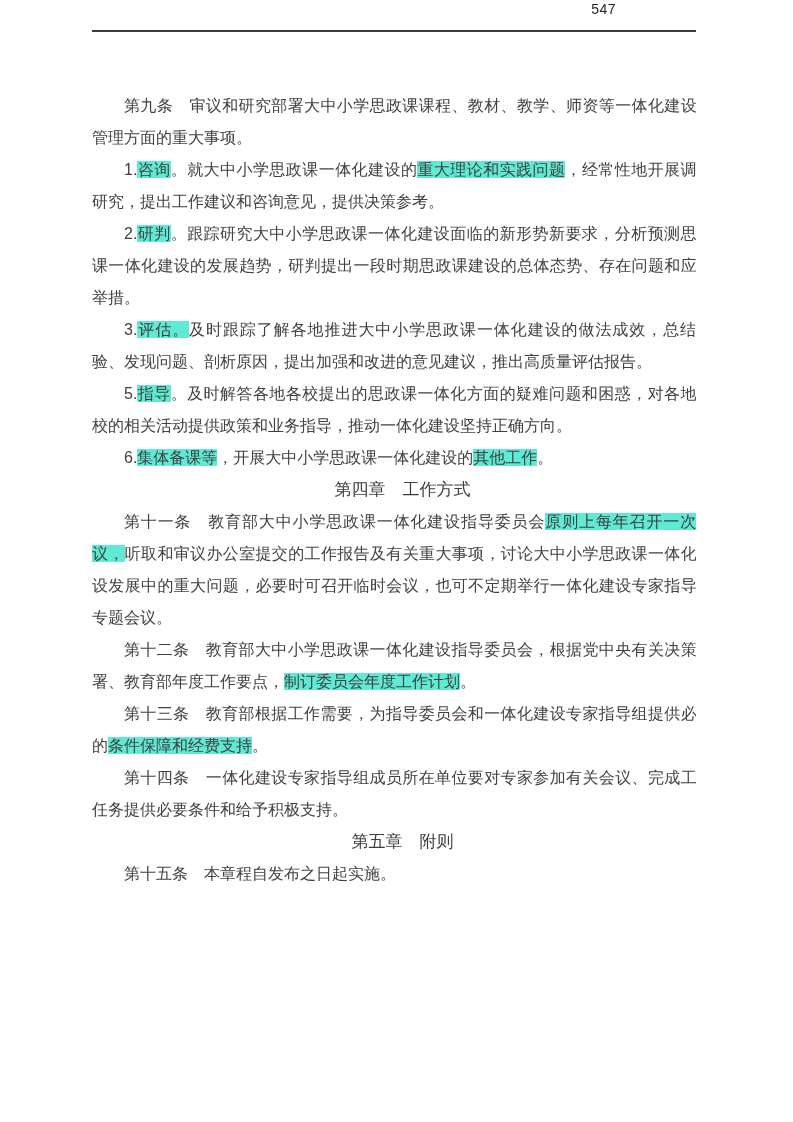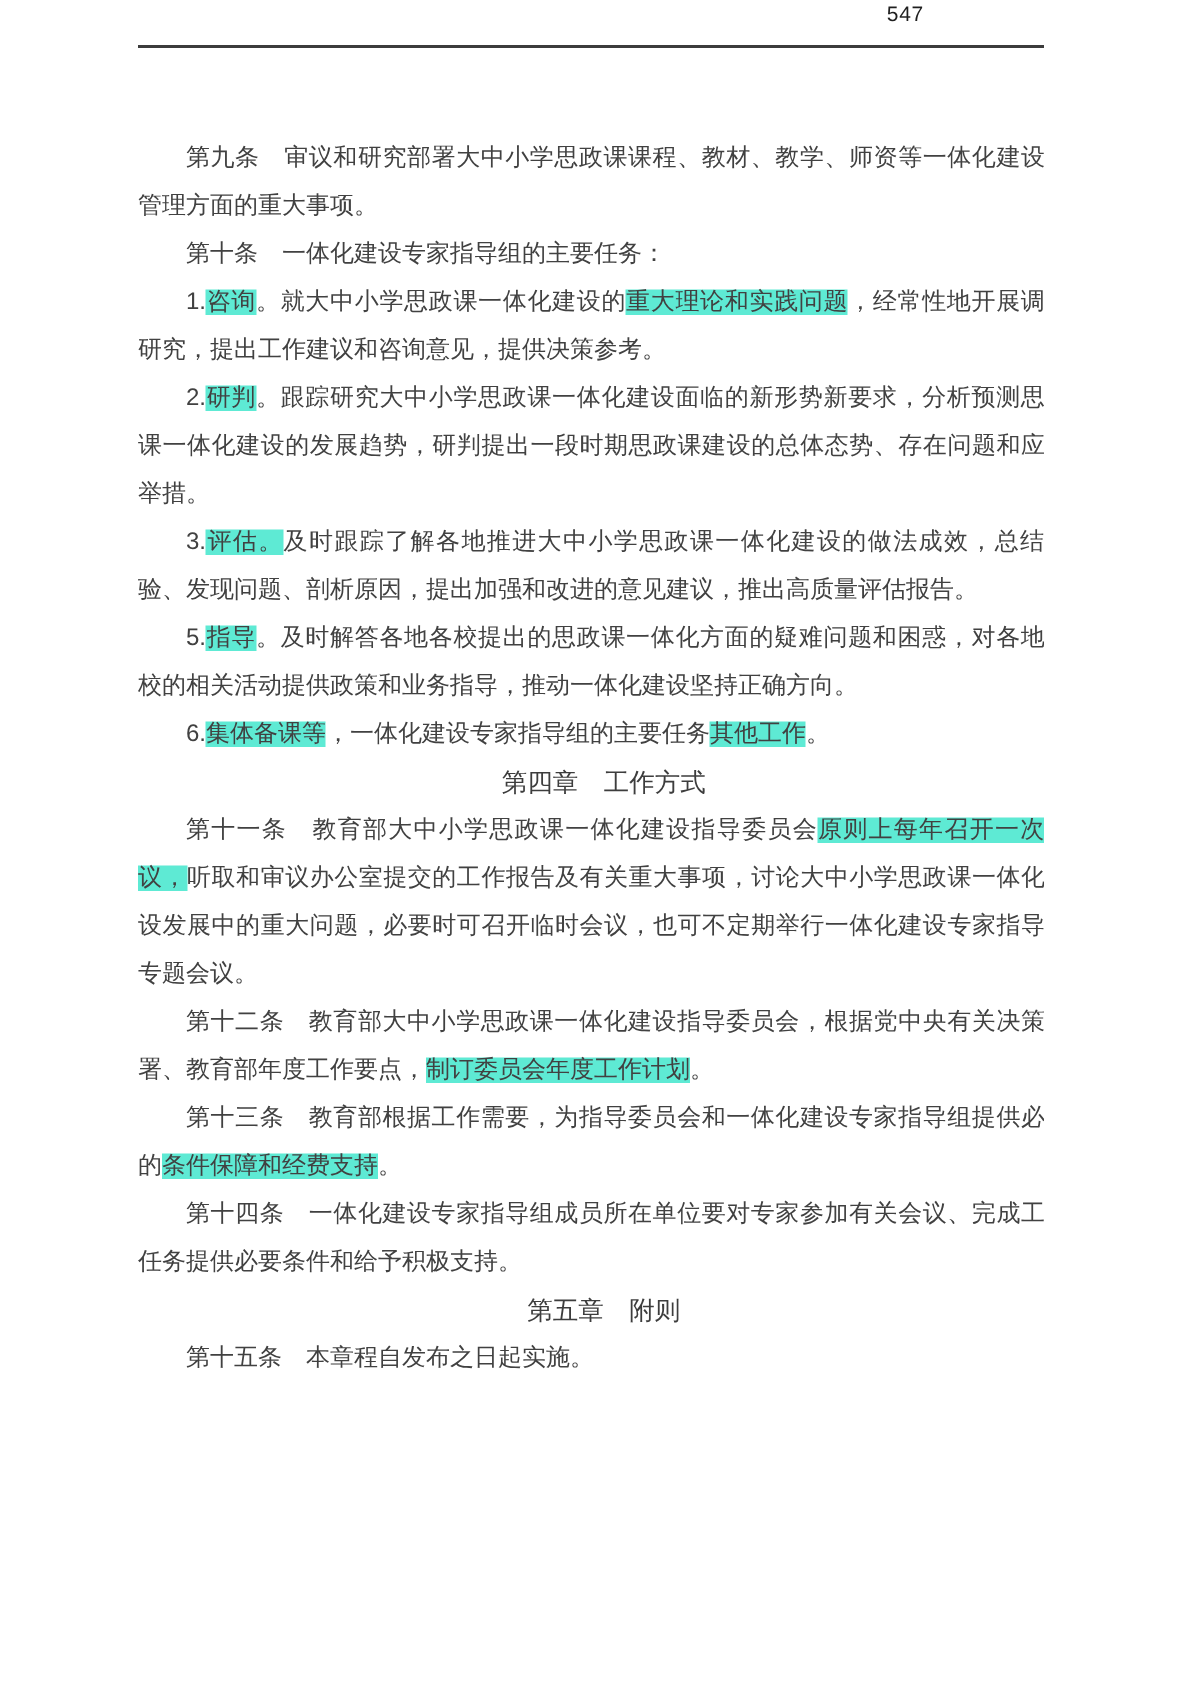--- a/index.html
+++ b/index.html
@@ -61,26 +61,25 @@
   }
 </style>
 </head>
 <body>
 
 <div class="page">
   <div class="page-number">547</div>
   <div class="header-rule"></div>
   <div class="doc-body">
       <p class="para"><span>第九条　审议和研究部署大中小学思政课课程、教材、教学、师资等一体化建设和管理方面的重大事项。</span></p>
-      <p class="para"><span>第十条　一体化建设专家指导组的主要任务：</span></p>
       <p class="para"><span>1.</span><span class="hl">咨询</span><span>。就大中小学思政课一体化建设的</span><span class="hl">重大理论和实践问题</span><span>，经常性地开展调查研究，提出工作建议和咨询意见，提供决策参考。</span></p>
       <p class="para"><span>2.</span><span class="hl">研判</span><span>。跟踪研究大中小学思政课一体化建设面临的新形势新要求，分析预测思政课一体化建设的发展趋势，研判提出一段时期思政课建设的总体态势、存在问题和应对举措。</span></p>
       <p class="para"><span>3.</span><span class="hl">评估。</span><span>及时跟踪了解各地推进大中小学思政课一体化建设的做法成效，总结经验、发现问题、剖析原因，提出加强和改进的意见建议，推出高质量评估报告。</span></p>
       <p class="para"><span>5.</span><span class="hl">指导</span><span>。及时解答各地各校提出的思政课一体化方面的疑难问题和困惑，对各地各校的相关活动提供政策和业务指导，推动一体化建设坚持正确方向。</span></p>
-      <p class="para"><span>6.</span><span class="hl">集体备课等</span><span>，一体化建设专家指导组的主要任务</span><span class="hl">其他工作</span><span>。</span></p>
+      <p class="para"><span>6.</span><span class="hl">集体备课等</span><span>，开展大中小学思政课一体化建设的</span><span class="hl">其他工作</span><span>。</span></p>
       <h2 class="chapter-heading"><span>第四章　工作方式</span></h2>
       <p class="para"><span>第十一条　教育部大中小学思政课一体化建设指导委员会</span><span class="hl">原则上每年召开一次会议，</span><span>听取和审议办公室提交的工作报告及有关重大事项，讨论大中小学思政课一体化建设发展中的重大问题，必要时可召开临时会议，也可不定期举行一体化建设专家指导组专题会议。</span></p>
       <p class="para"><span>第十二条　教育部大中小学思政课一体化建设指导委员会，根据党中央有关决策部署、教育部年度工作要点，</span><span class="hl">制订委员会年度工作计划</span><span>。</span></p>
       <p class="para"><span>第十三条　教育部根据工作需要，为指导委员会和一体化建设专家指导组提供必要的</span><span class="hl">条件保障和经费支持</span><span>。</span></p>
       <p class="para"><span>第十四条　一体化建设专家指导组成员所在单位要对专家参加有关会议、完成工作任务提供必要条件和给予积极支持。</span></p>
       <h2 class="chapter-heading"><span>第五章　附则</span></h2>
       <p class="para"><span>第十五条　本章程自发布之日起实施。</span></p>
     </div>
 </div>
 

